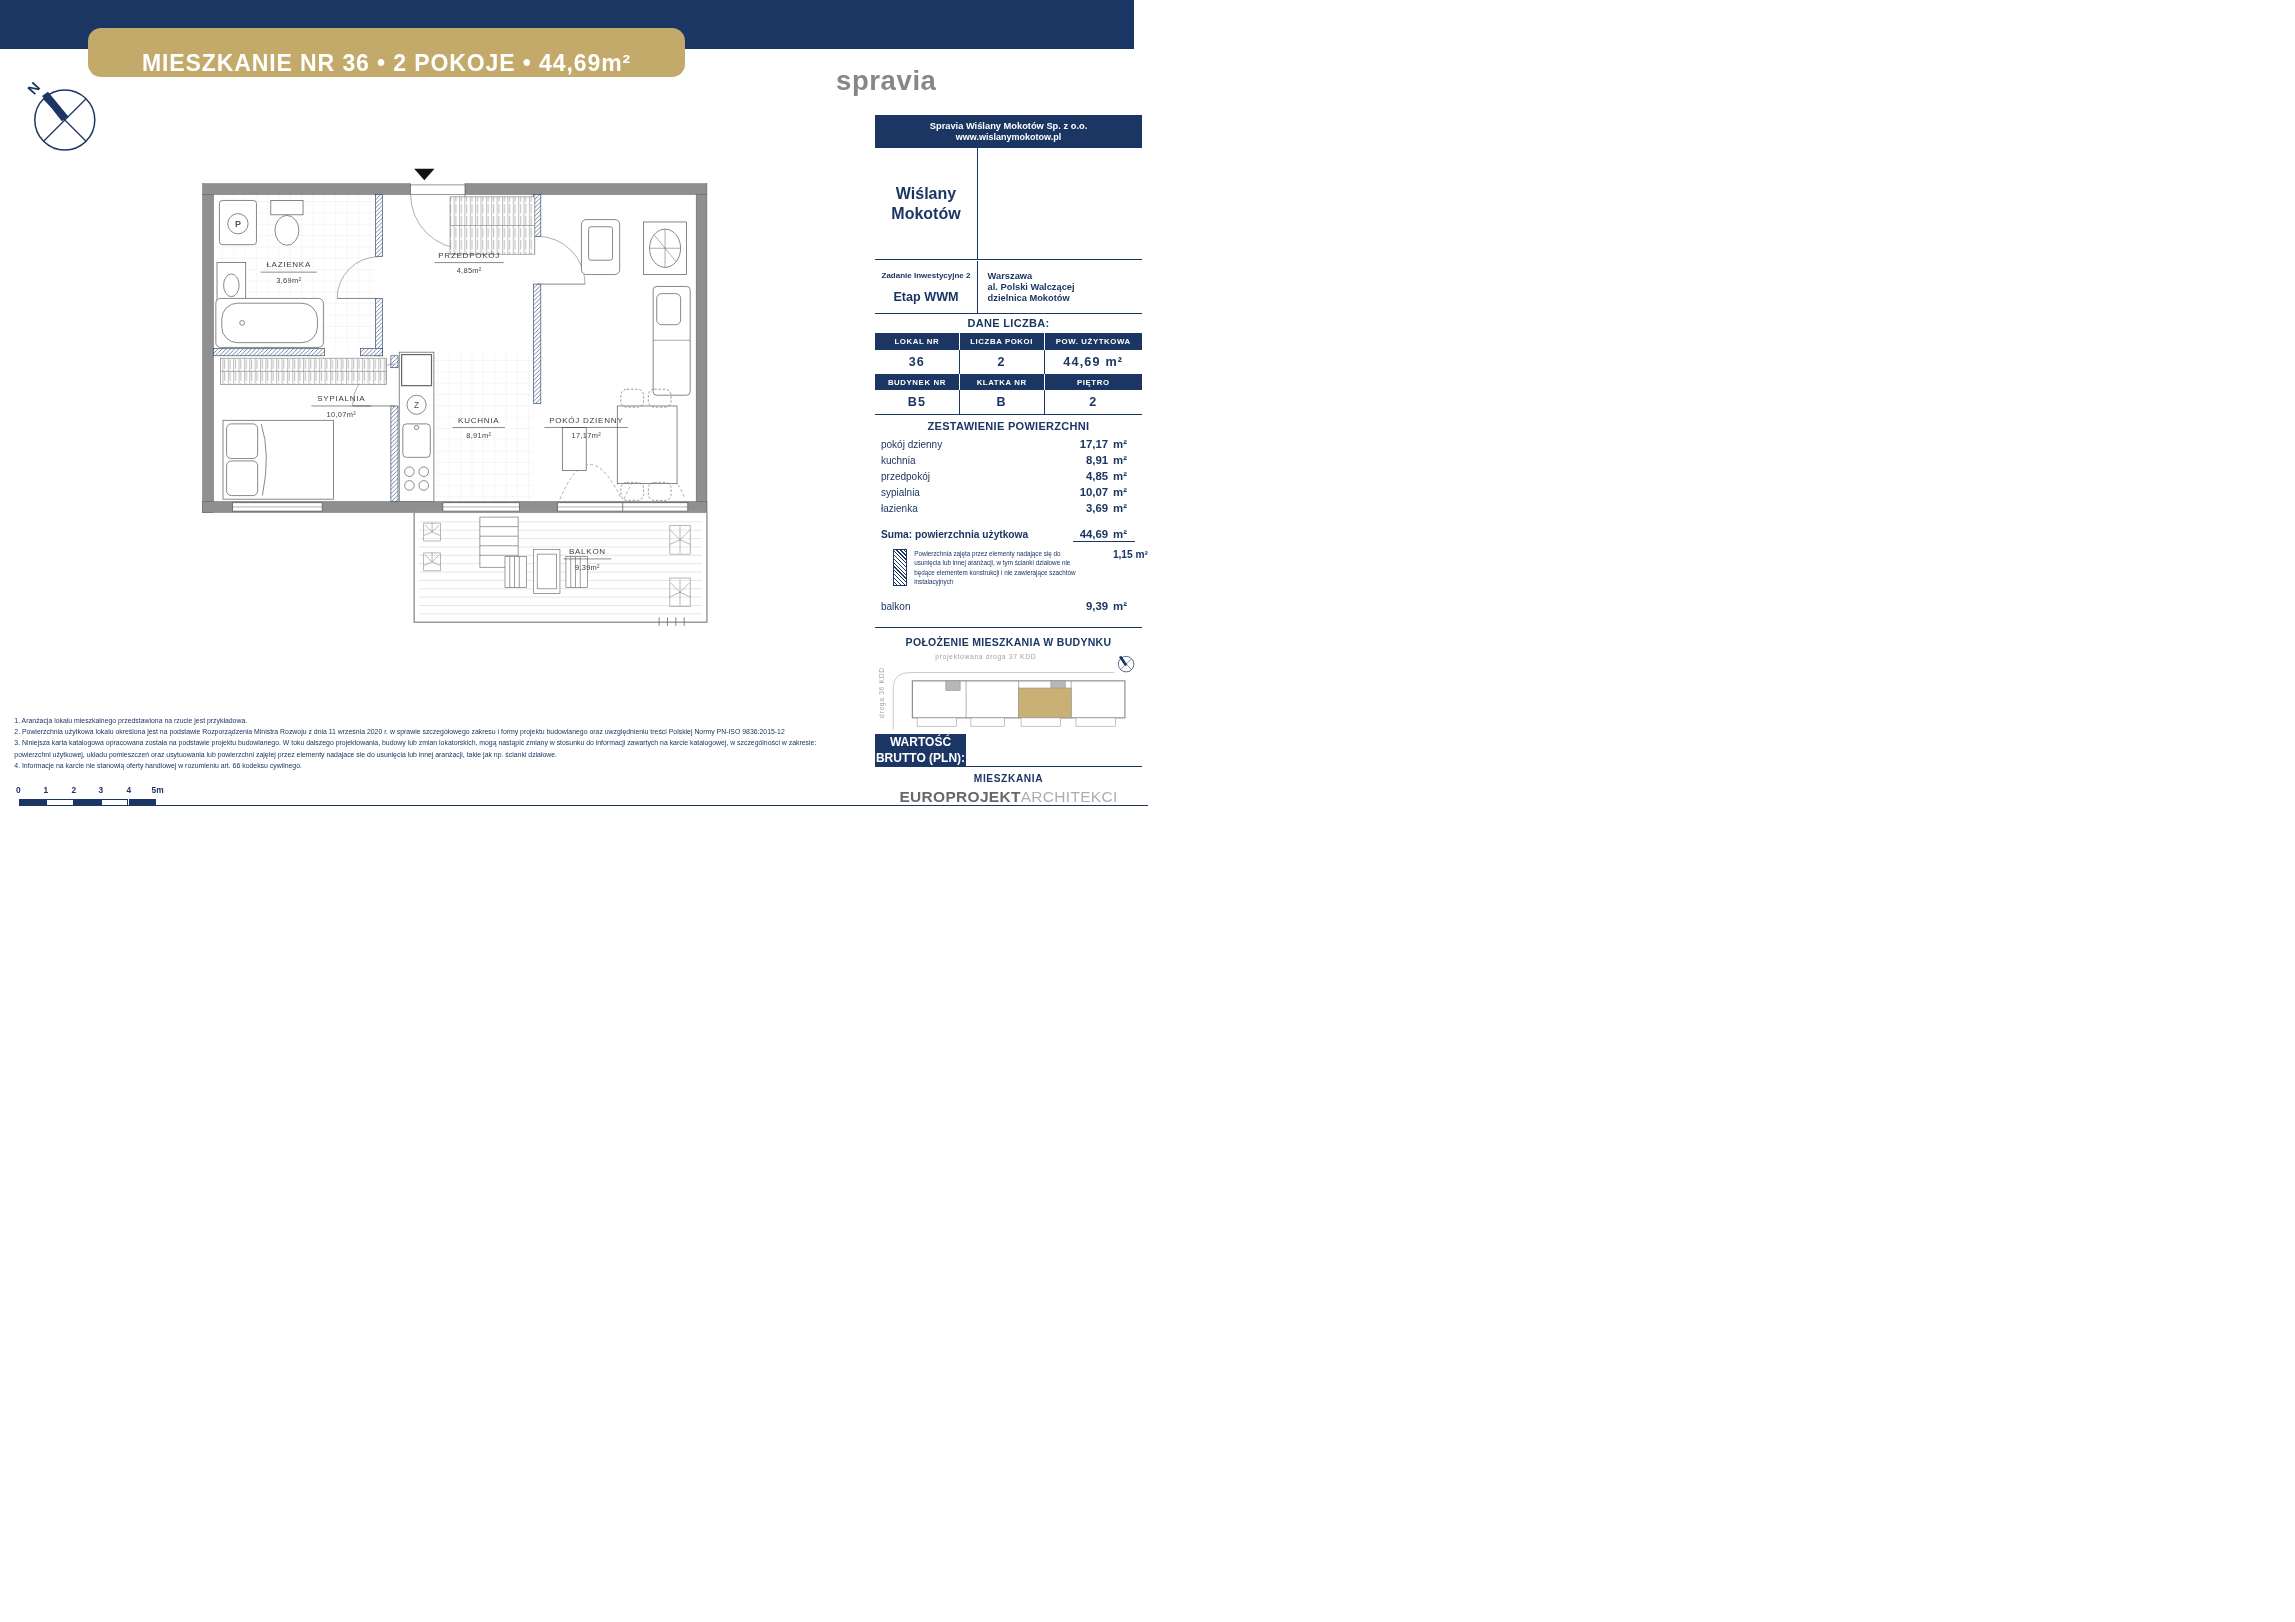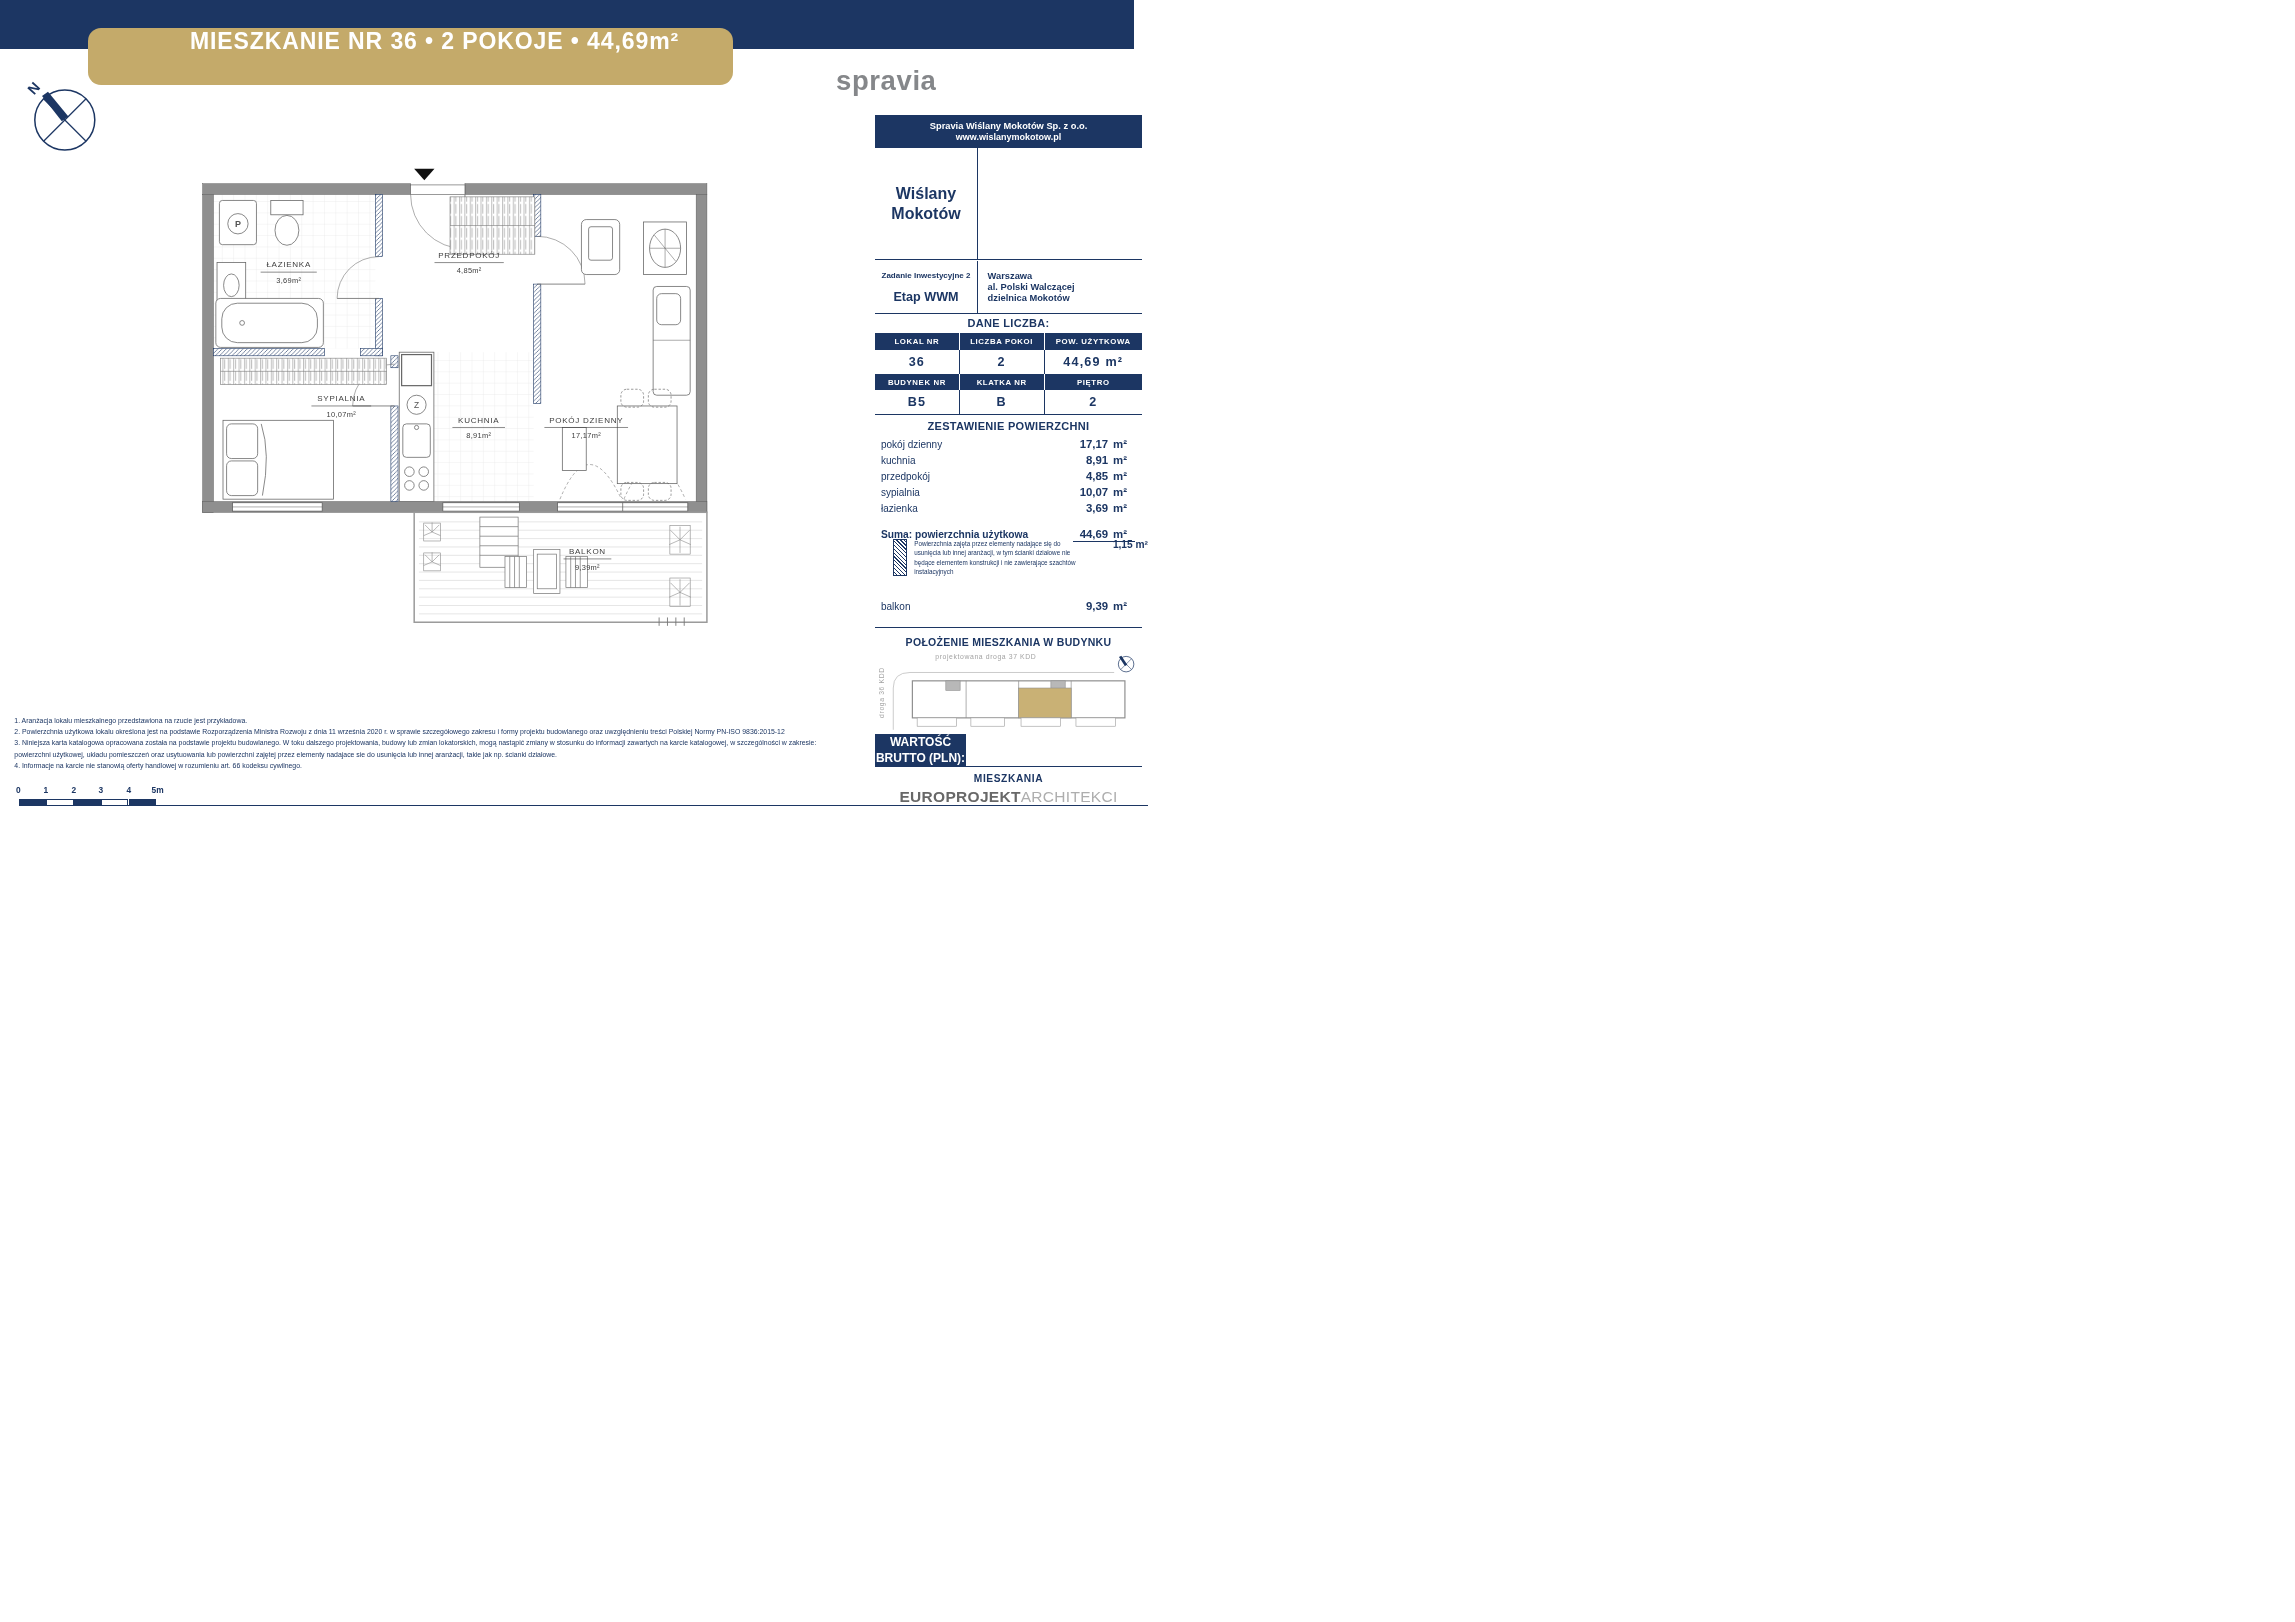--- a/index.html
+++ b/index.html
@@ -1,22 +1,22 @@
 <!DOCTYPE html>
 <html style="font-size:9.6px"><head>
 <meta charset="utf-8">
 <style>
   html,body{margin:0;padding:0;background:#fff;}
   .page{position:relative;width:1148px;height:812px;background:#fff;overflow:hidden;
         font-family:"Liberation Sans","DejaVu Sans",sans-serif;color:#1c3663;}
   .abs{position:absolute;}
   
   .topbar{left:0;top:0;width:1134px;height:49px;background:#1c3663;}
-  .banner{left:88px;top:27.5px;width:597px;height:57px;background:#c4aa6a;border-radius:13px;
-          display:flex;align-items:flex-start;justify-content:center;padding-left:48px;}
+  .banner{left:88px;top:27.5px;width:597px;height:49px;background:#c4aa6a;border-radius:13px;
+          display:flex;align-items:flex-end;justify-content:center;}
   .banner span{color:#fff;font-size:23px;font-weight:bold;letter-spacing:0.9px;}
   .spravia{left:836px;top:65px;font-size:27.5px;font-weight:bold;color:#85878a;letter-spacing:0.6px;}
   
   .panel{left:875px;top:115px;width:267px;height:693px;}
   .navybox{left:0;top:0;width:267px;height:33px;background:#1c3663;color:#fff;display:flex;
            flex-direction:column;align-items:center;justify-content:center;gap:1.8px;}
   .navybox .l1{font-size:9.3px;font-weight:bold;}
   .navybox .l2{font-size:9px;font-weight:bold;}
   .brandrow{left:0;top:33px;width:267px;height:111px;border-bottom:1.8px solid #1c3663;display:flex;}
   .brandrow .cellL{width:102px;border-right:1.5px solid #1c3663;display:flex;flex-direction:column;
@@ -43,21 +43,21 @@
   .arealist{left:6px;top:323px;width:255px;}
   .arearow{display:flex;align-items:baseline;height:16px;}
   .arearow .lab{flex:1;font-size:10px;}
   .arearow .num{width:38px;text-align:right;font-size:11.4px;font-weight:600;}
   .arearow .unit{width:23px;text-align:left;font-size:11.4px;font-weight:600;padding-left:4.8px;}
   .sumrow{display:flex;align-items:baseline;margin-top:6px;padding-top:3.6px;}
   .sumrow .lab{flex:1;font-size:10.2px;font-weight:bold;}
   .sumrow .num{width:38px;text-align:right;font-size:11.4px;font-weight:bold;}
   .sumrow .unit{width:23px;text-align:left;font-size:11.4px;font-weight:bold;padding-left:4.8px;}
   .sumline{left:198px;top:426px;width:62px;border-top:1.2px solid #1c3663;}
-  .hatchnote{left:6px;top:424px;width:255px;display:flex;padding-left:12px;}
+  .hatchnote{left:6px;top:434px;width:255px;display:flex;padding-left:12px;}
   .swatch{width:12px;height:35px;border:1.2px solid #1c3663;margin-right:7.2px;
           background:repeating-linear-gradient(45deg,#fff 0 1.8px,#1c3663 1.8px 2.7px);}
   .hatchnote .txt{width:163px;font-size:6.3px;line-height:1.5;}
   .hatchnote .num{flex:1;text-align:right;font-size:10.2px;font-weight:600;white-space:nowrap;}
   .balkonrow{left:6px;top:485px;width:255px;display:flex;align-items:baseline;}
   .balkonrow .lab{flex:1;font-size:10px;}
   .balkonrow .num{width:38px;text-align:right;font-size:11.4px;font-weight:600;}
   .balkonrow .unit{width:23px;font-size:11.4px;font-weight:600;padding-left:4.8px;}
   .divider{left:0;top:512px;width:267px;border-top:1.8px solid #1c3663;}
   .pricebox{left:0;top:619px;width:267px;height:32px;border-bottom:1.8px solid #1c3663;display:flex;}

